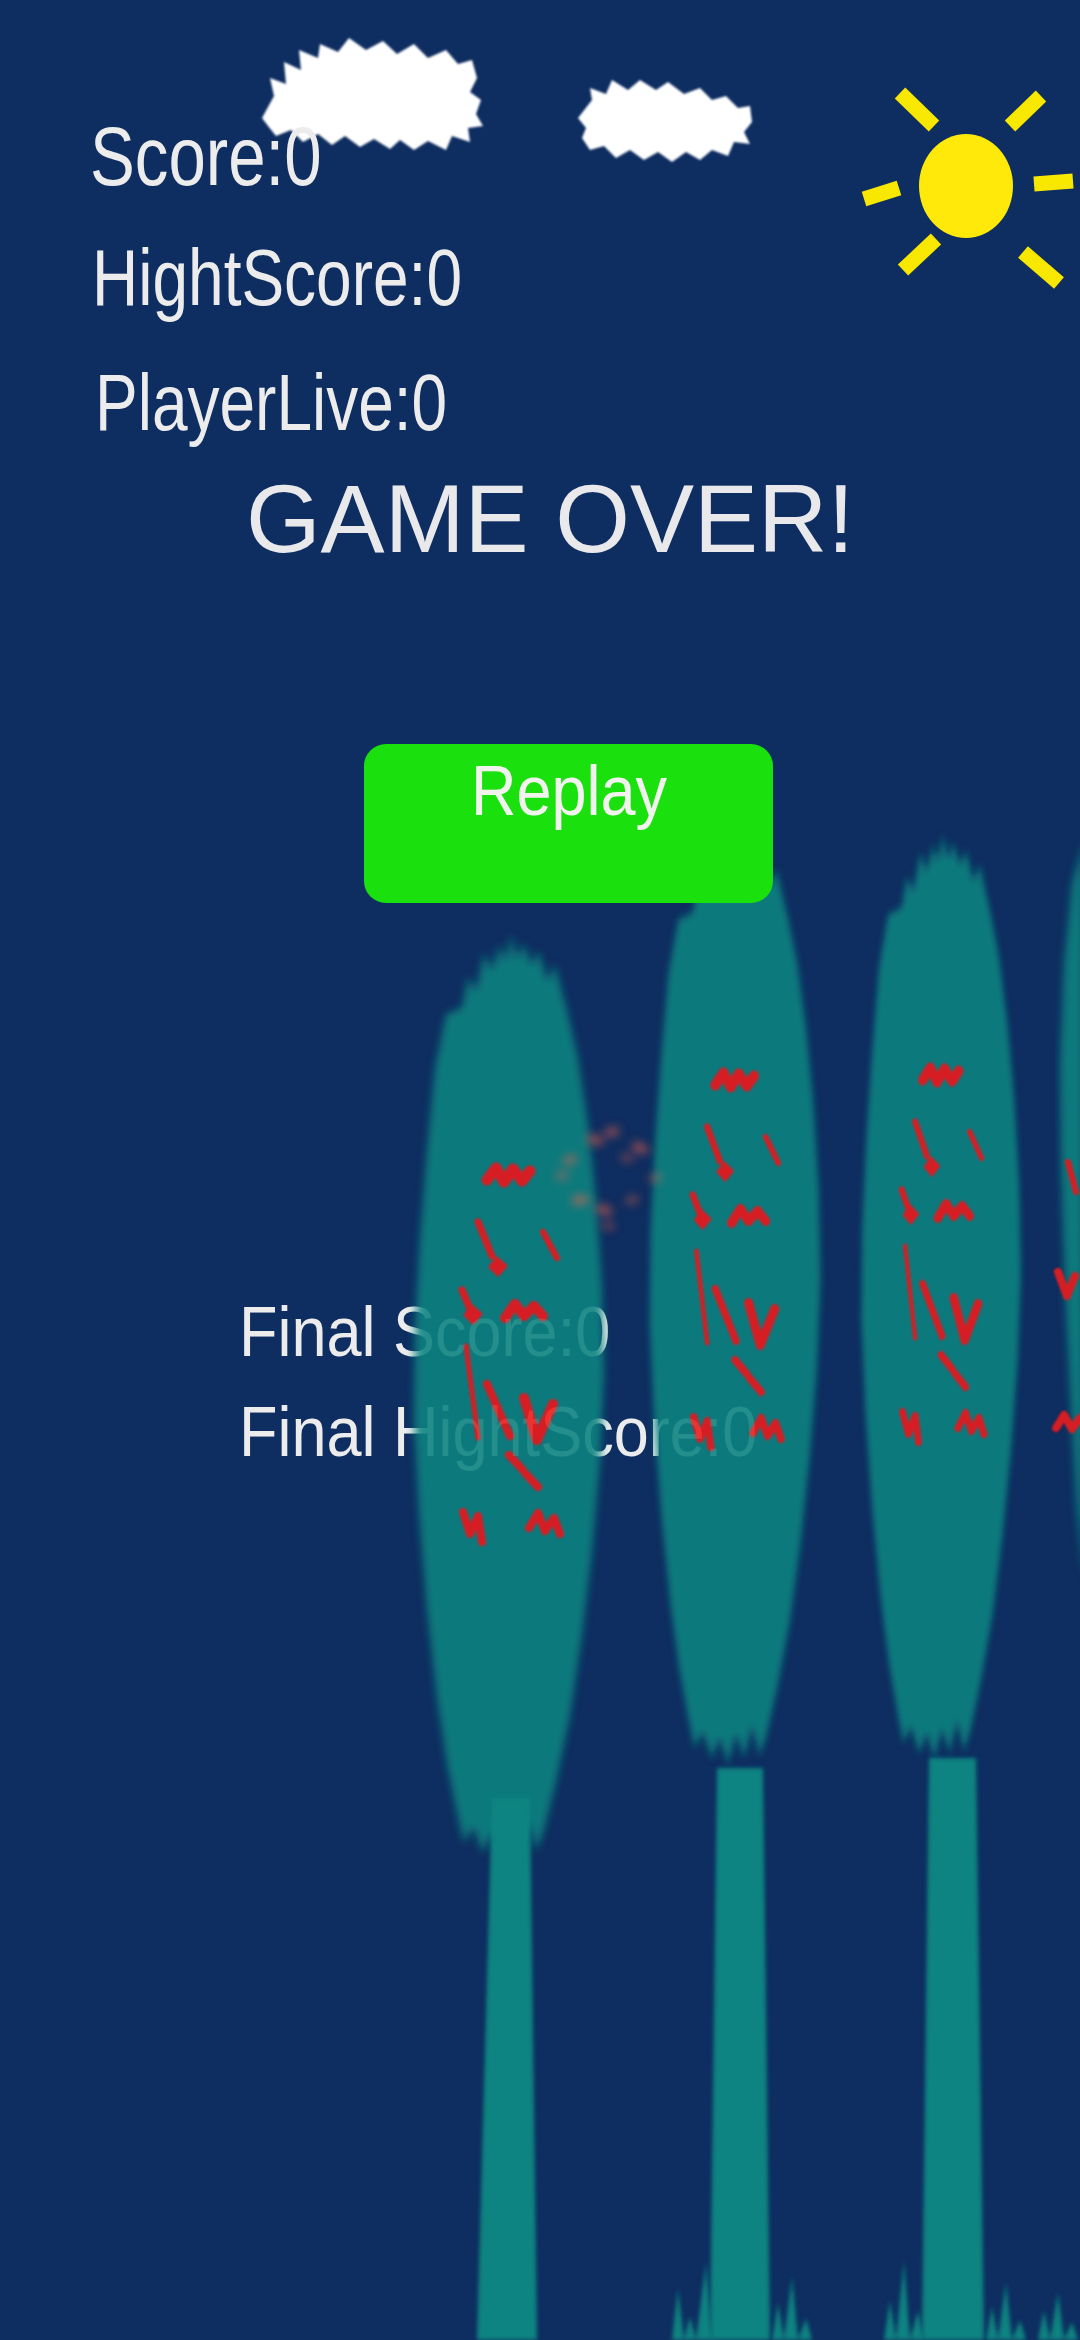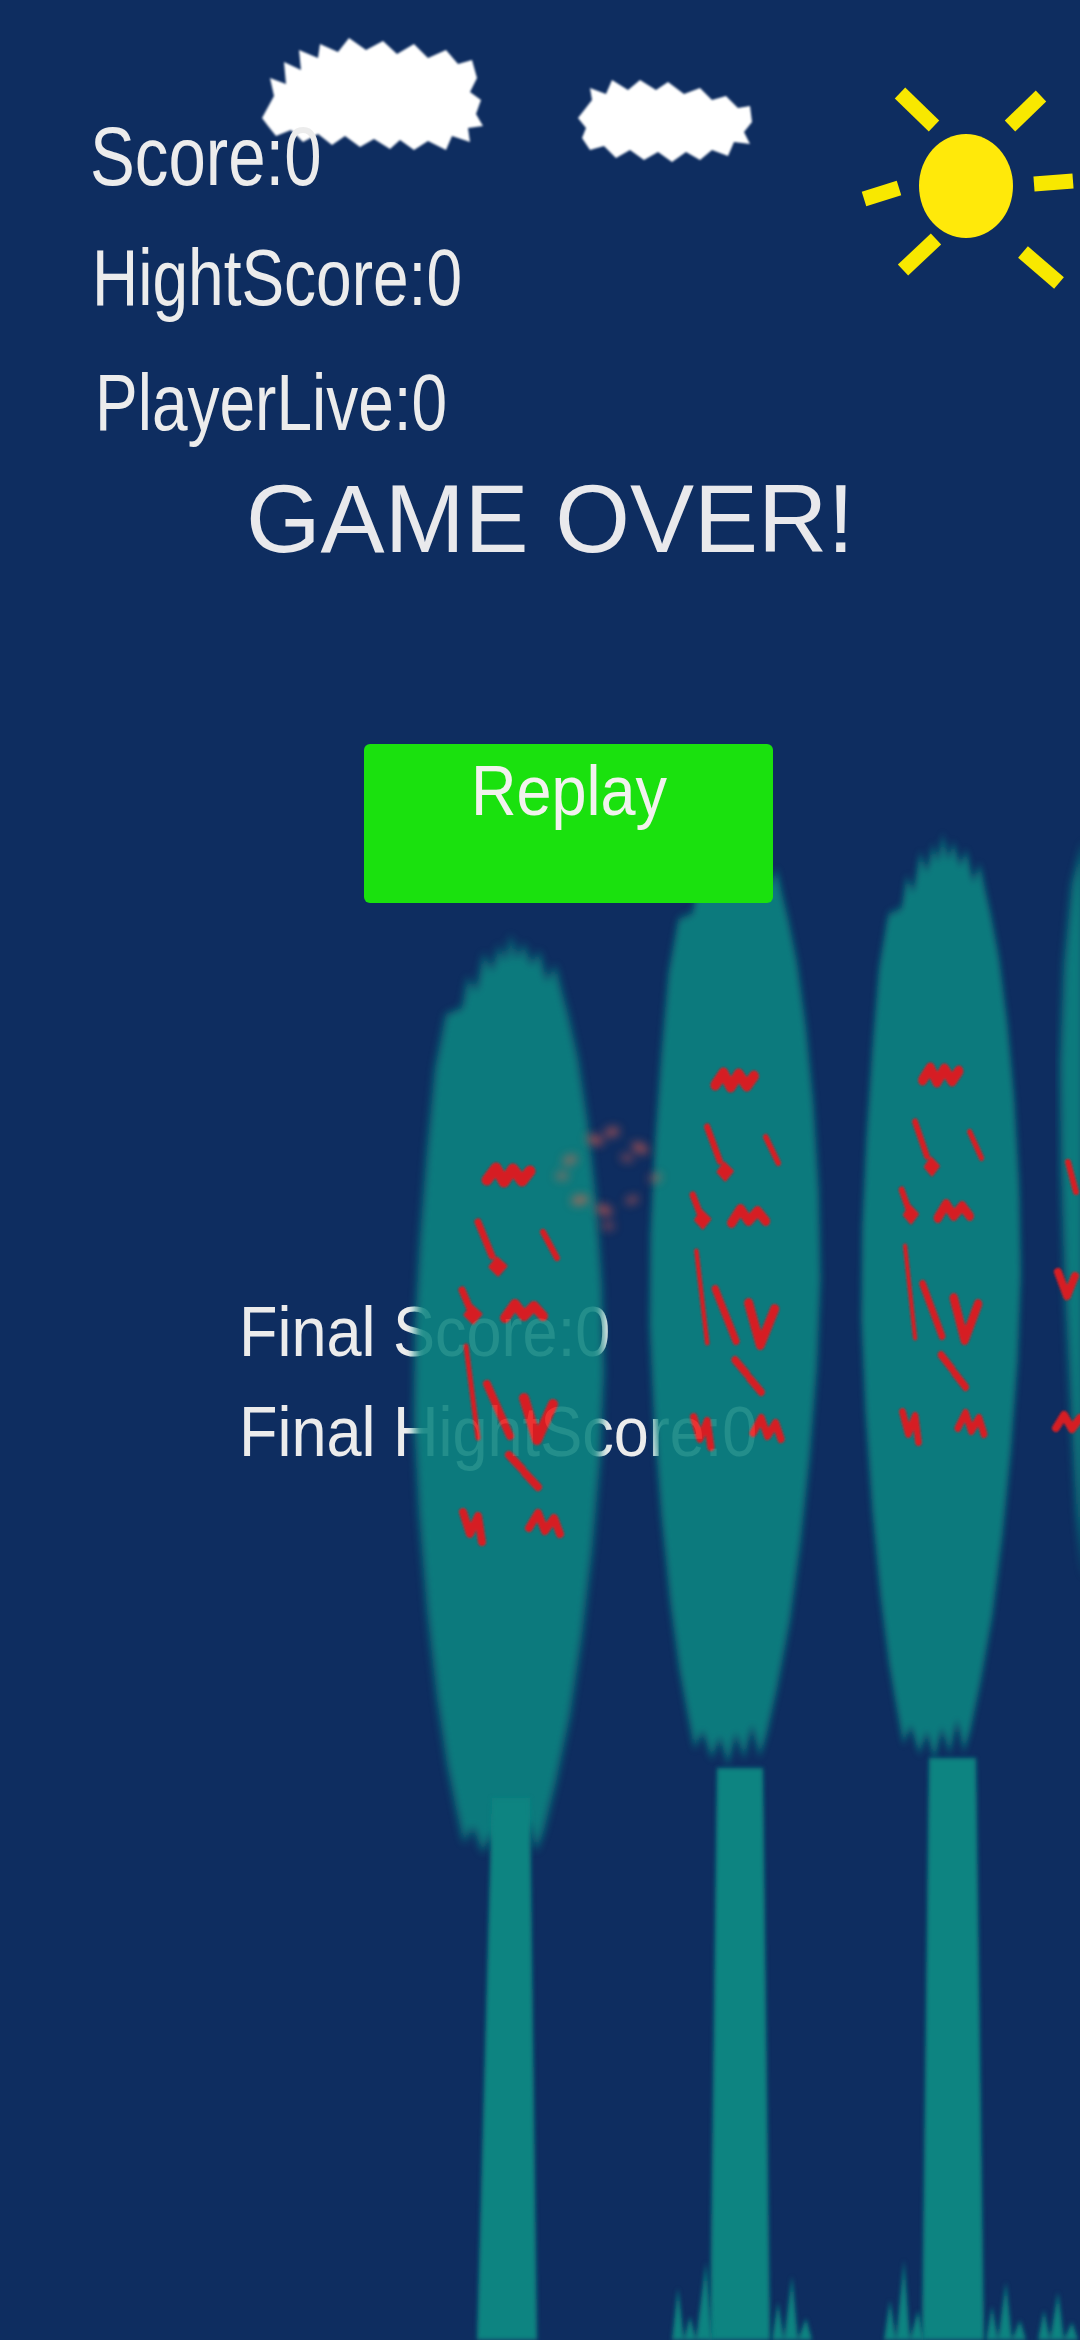--- a/index.html
+++ b/index.html
@@ -9,21 +9,21 @@
   .hud1{left:90px;top:114px;font-size:84px;transform:scaleX(.80);transform-origin:left top;}
   .hud2{left:92px;top:238px;font-size:80px;transform:scaleX(.80);transform-origin:left top;}
   .hud3{left:95px;top:363px;font-size:80px;transform:scaleX(.80);transform-origin:left top;}
   .gameover{left:0;top:471px;width:1080px;padding-left:10px;text-align:center;font-size:96px;color:#e9e9ec;}
   .final1{left:239px;top:1297px;font-size:70px;transform:scaleX(.90);transform-origin:left top;z-index:5;}
   .final2{left:239px;top:1397px;font-size:70px;transform:scaleX(.90);transform-origin:left top;z-index:5;}
   .layer-top{z-index:20;}
   .layer-under{z-index:5;}
   
   #replay{position:absolute;left:364px;top:744px;width:409px;height:159px;background:#1ae10e;
-          border:none;border-radius:6px;cursor:pointer;z-index:20;
+          border:none;border-radius:22px;cursor:pointer;z-index:20;
           display:flex;justify-content:center;align-items:flex-start;padding-top:12px;}
   #replay span{font-family:"Liberation Sans",sans-serif;font-size:70px;color:#f2f2ee;line-height:1;
           transform:scaleX(.90);transform-origin:center top;}
   
   #scene{position:absolute;left:0;top:0;z-index:10;pointer-events:none;}
 </style>
 </head>
 <body>
 
 <div id="stage">

